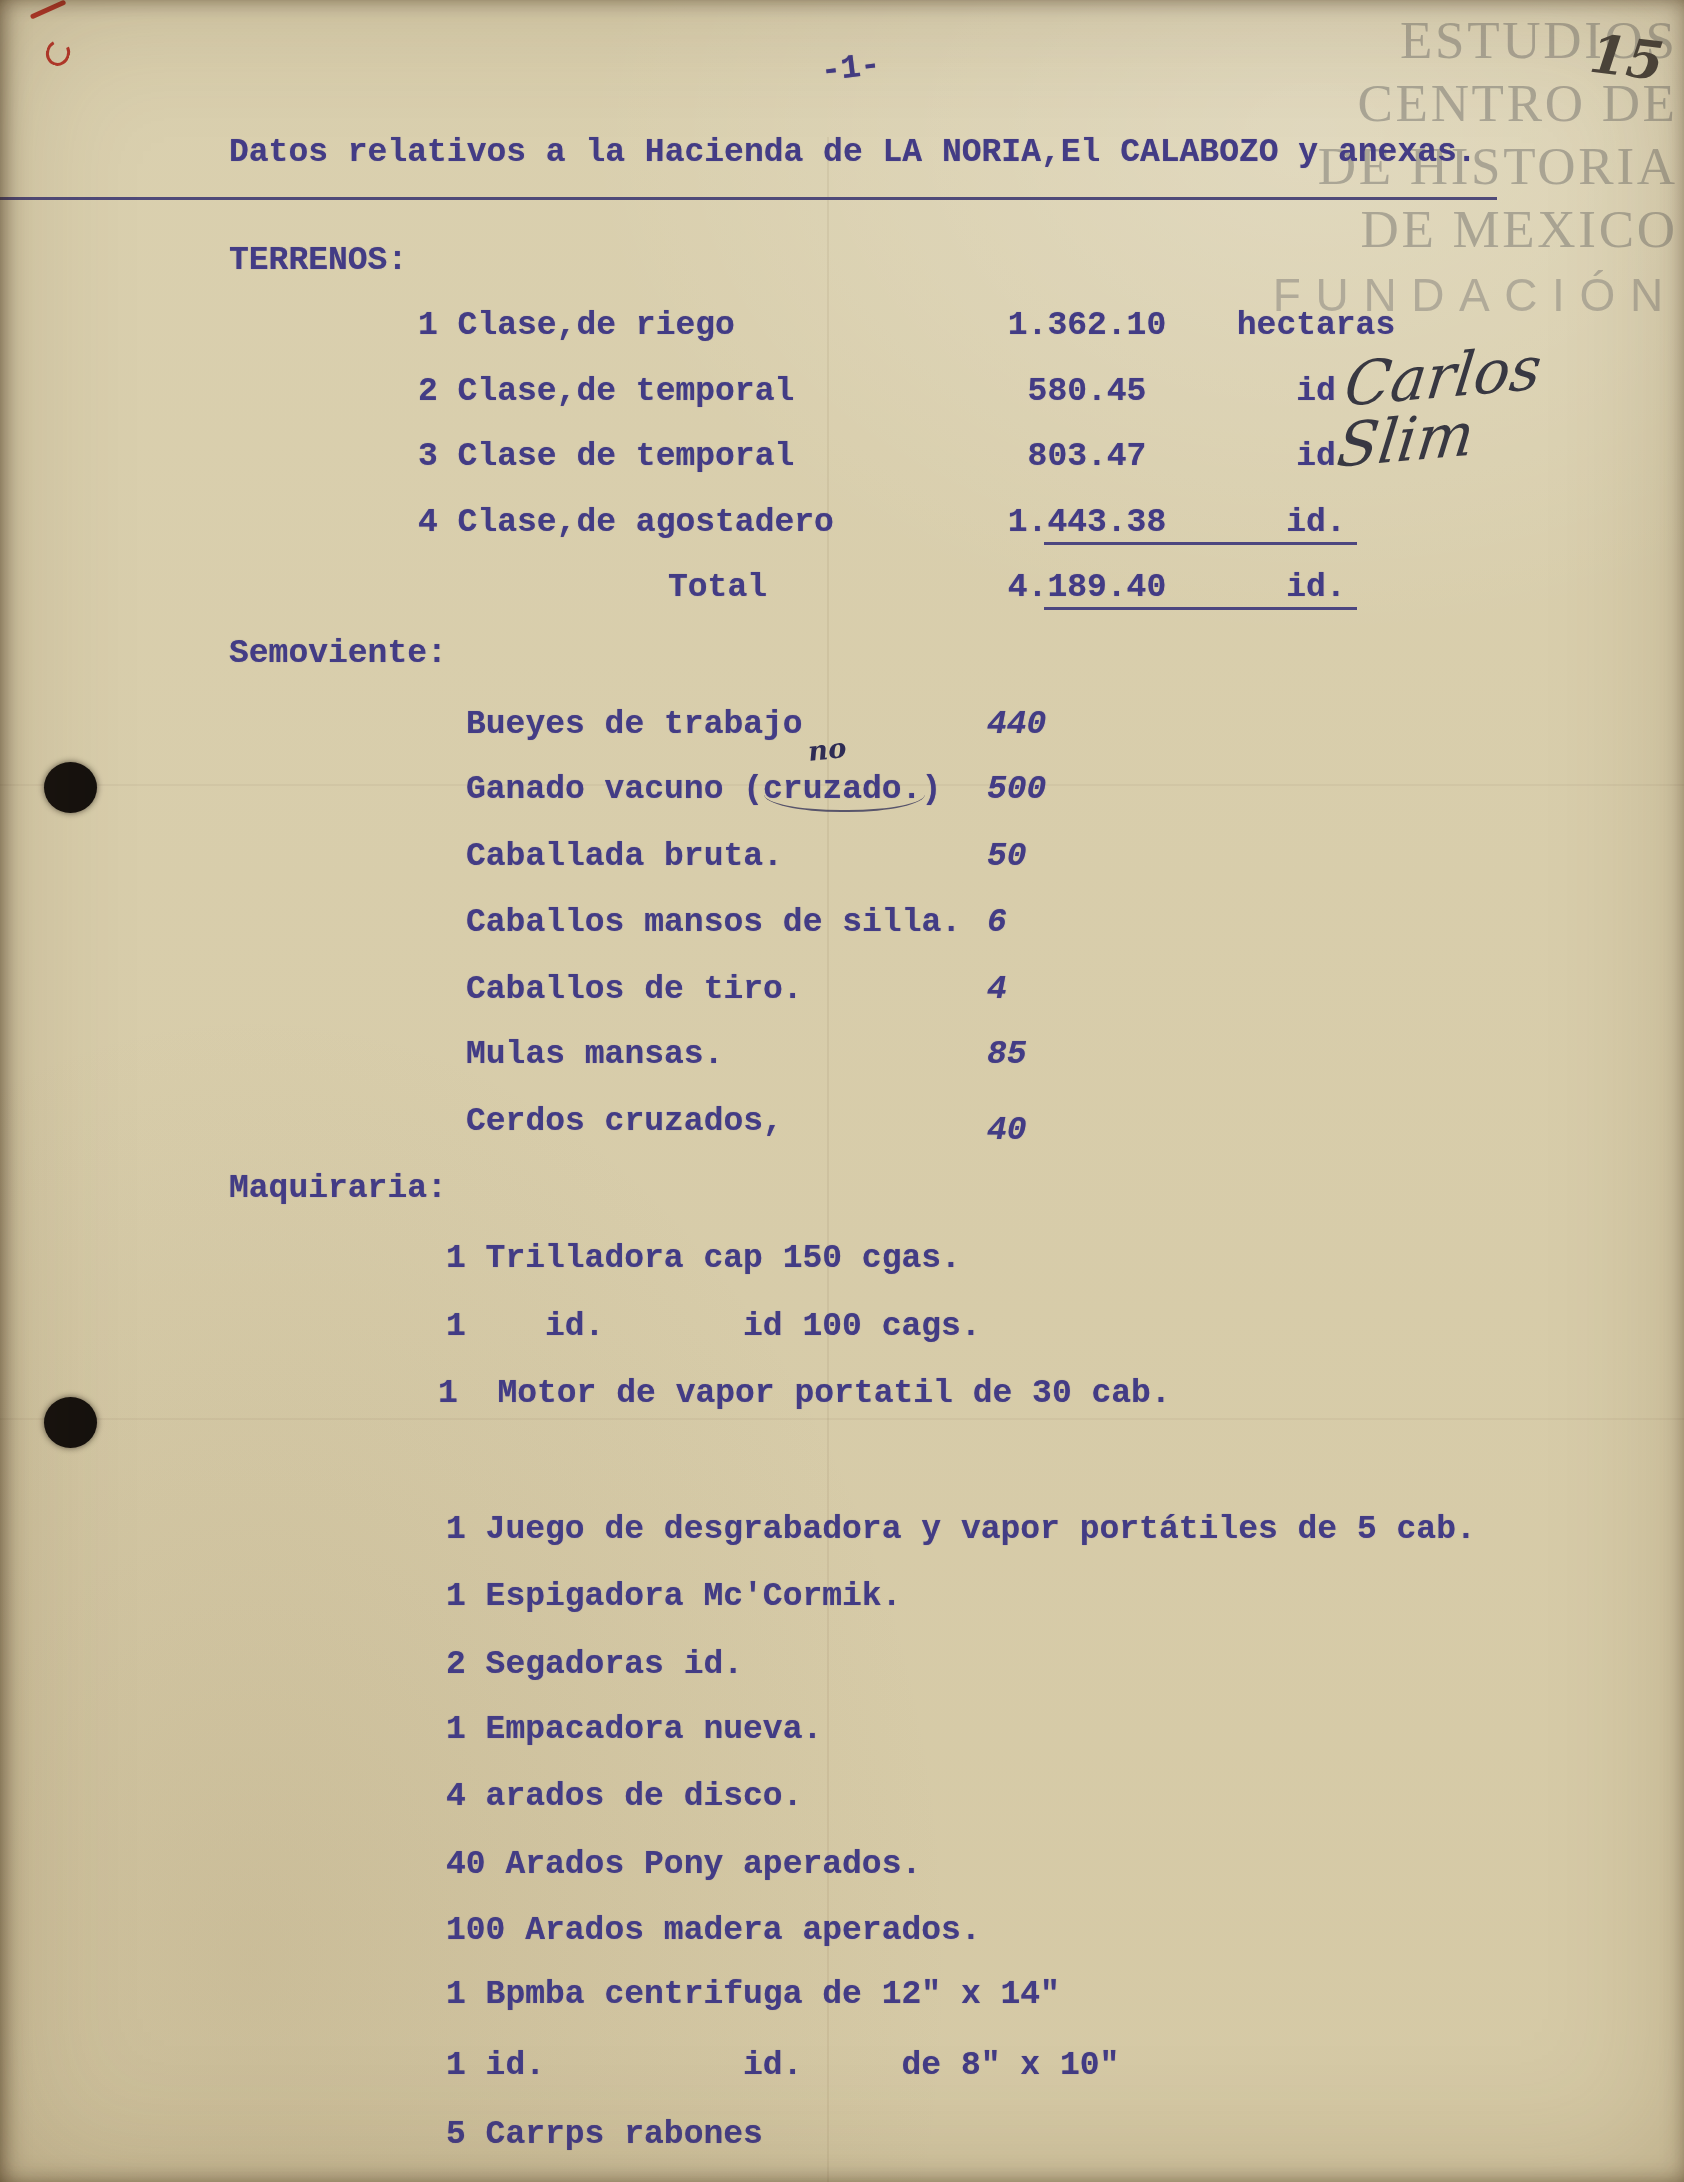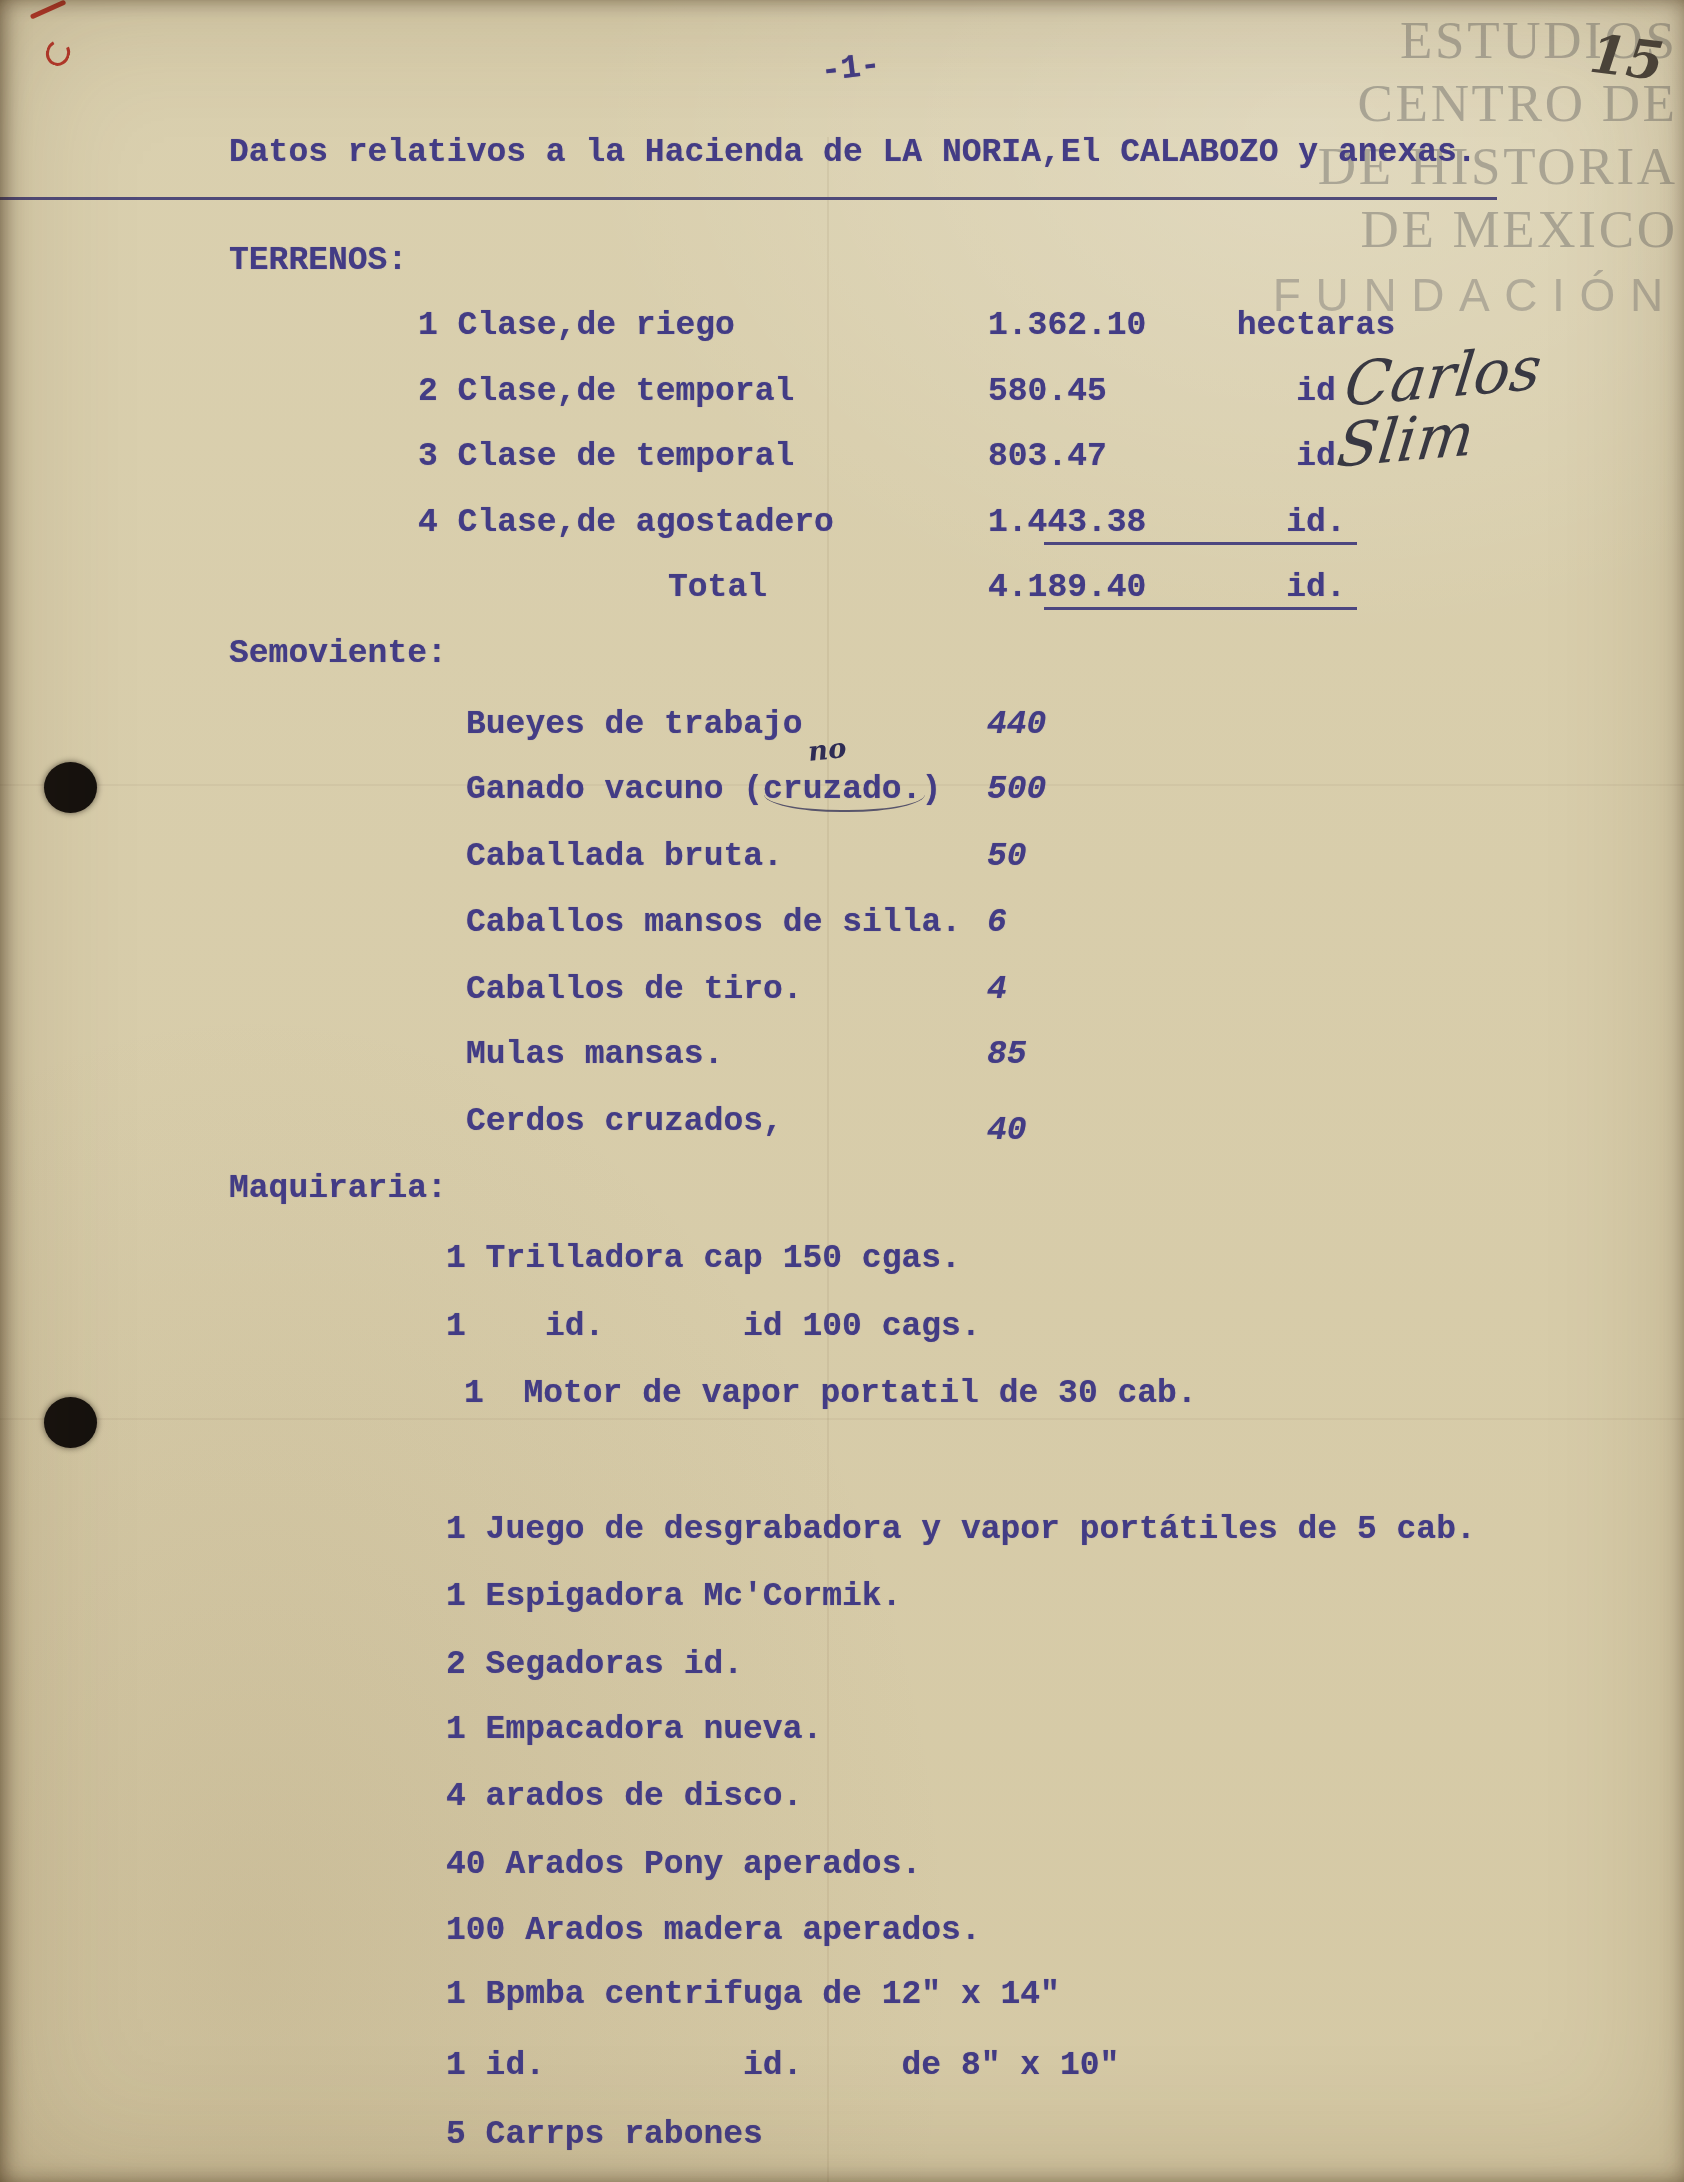--- a/index.html
+++ b/index.html
@@ -23,21 +23,21 @@
       inset 0 -11px 29px -14.6px rgba(50,30,10,0.35),
       inset 0 9.1px 24px -12.8px rgba(50,30,10,0.30);
   }
   .typed{
     position:absolute;white-space:pre;
     font:700 33px/1.25 "Liberation Mono", monospace;
     color:#433c85;
     text-shadow:0 0 0.9px rgba(62,55,125,0.55);
     z-index:2;
   }
-  .val{width:238px;text-align:left;left:988px;}
+  .val{width:238px;text-align:center;left:968px;}
   .unit{width:164px;text-align:center;left:1234px;}
   .sval{width:183px;text-align:left;left:987px;font-style:italic;}
   .uline{position:absolute;height:2.7px;background:#4c4680;z-index:2;}
   .rule{position:absolute;left:0;top:197px;width:1497px;height:2.7px;background:#4f4a79;z-index:2;}
   .watermark{
     position:absolute;top:9.1px;right:7.3px;text-align:right;z-index:1;
     font-family:"Liberation Serif", serif;
     color:rgba(125,123,116,0.55);
   }
   .wm{font-size:53px;line-height:63px;letter-spacing:2.7px;}
@@ -150,21 +150,21 @@
   <div class="typed" style="left:466px;top:1034px">Mulas mansas.</div>
   <div class="typed sval" style="top:1034px">85</div>
 
   <div class="typed" style="left:466px;top:1101px">Cerdos cruzados,</div>
   <div class="typed sval" style="top:1110px">40</div>
 
   <div class="typed" style="left:229px;top:1168px">Maquiraria:</div>
 
   <div class="typed" style="left:446px;top:1238px">1 Trilladora cap 150 cgas.</div>
   <div class="typed" style="left:446px;top:1306px">1    id.       id 100 cags.</div>
-  <div class="typed" style="left:464px;top:1373px">1  Motor de vapor portatil de 30 cab.</div>
+  <div class="typed" style="left:438px;top:1373px">1  Motor de vapor portatil de 30 cab.</div>
   <div class="typed" style="left:446px;top:1509px">1 Juego de desgrabadora y vapor portátiles de 5 cab.</div>
   <div class="typed" style="left:446px;top:1576px">1 Espigadora Mc'Cormik.</div>
   <div class="typed" style="left:446px;top:1644px">2 Segadoras id.</div>
   <div class="typed" style="left:446px;top:1709px">1 Empacadora nueva.</div>
   <div class="typed" style="left:446px;top:1776px">4 arados de disco.</div>
   <div class="typed" style="left:446px;top:1844px">40 Arados Pony aperados.</div>
   <div class="typed" style="left:446px;top:1910px">100 Arados madera aperados.</div>
   <div class="typed" style="left:446px;top:1974px">1 Bpmba centrifuga de 12" x 14"</div>
   <div class="typed" style="left:446px;top:2045px">1 id.          id.     de 8" x 10"</div>
   <div class="typed" style="left:446px;top:2114px">5 Carrps rabones</div>

